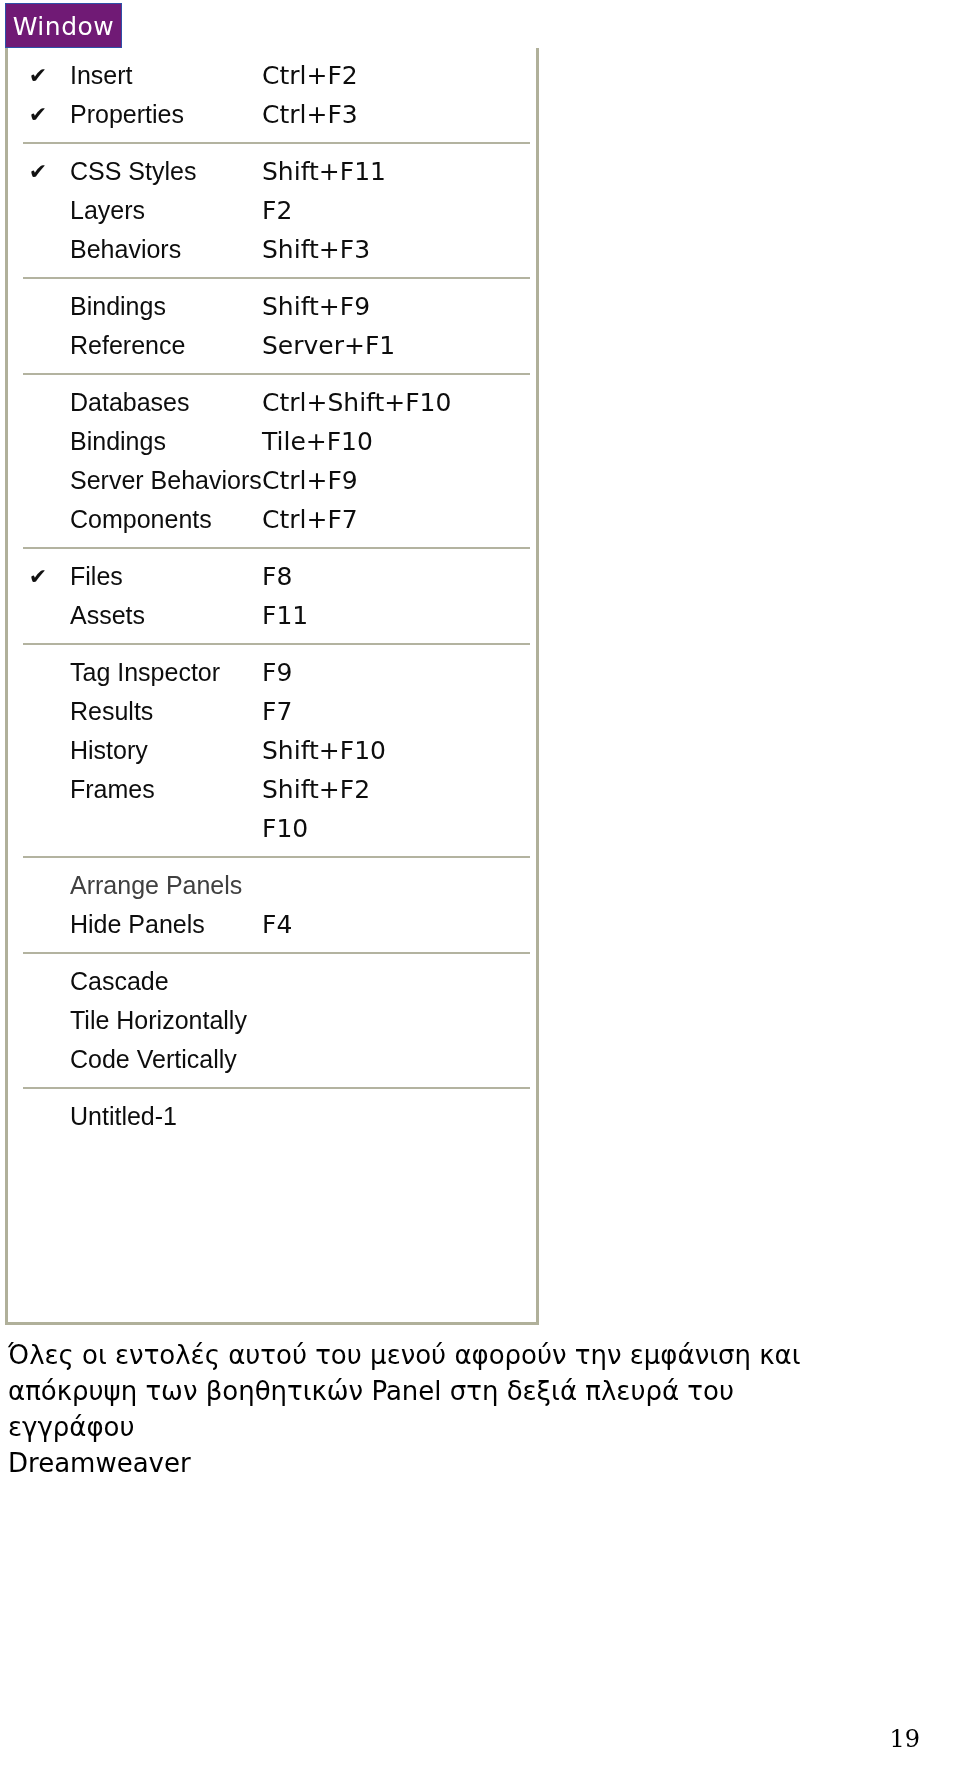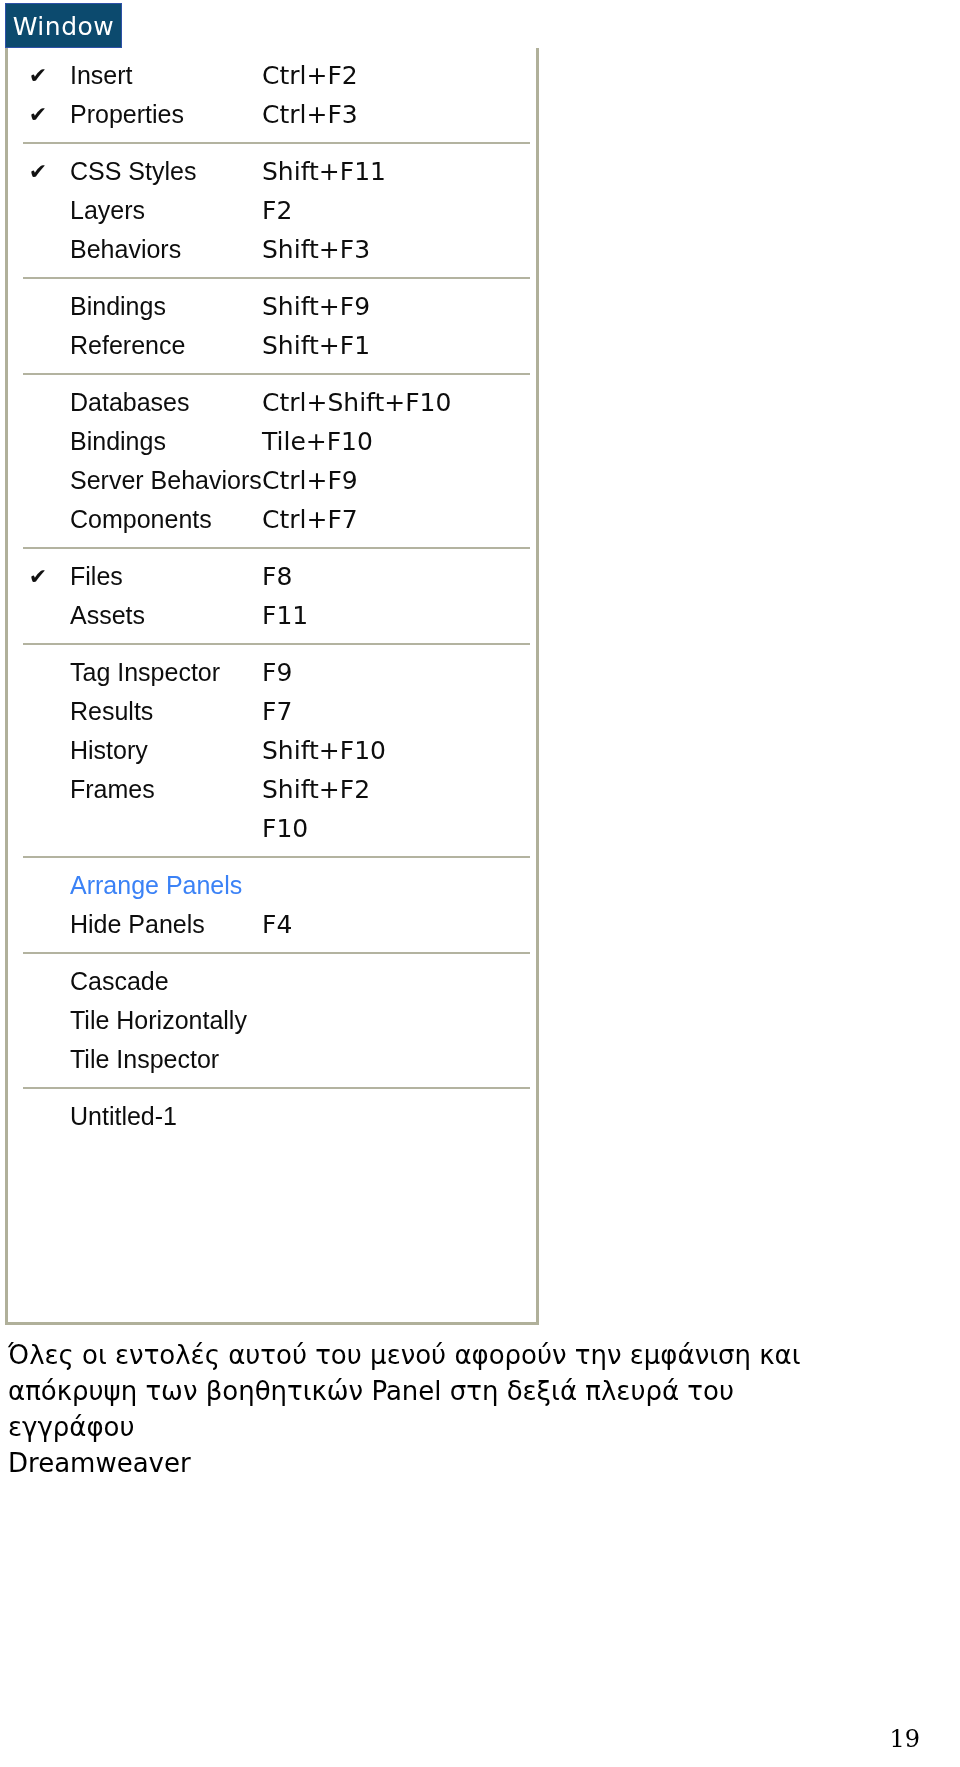--- a/index.html
+++ b/index.html
@@ -22,21 +22,21 @@
     top: 0px;
     width: 534px;
   }
 
   .menu-title {
     position: absolute;
     left: 0px;
     top: 3px;
     width: 117px;
     height: 45px;
-    background: #0c4a6e;
+    background: #701a75;
     color: #ffffff;
     font-family: "DejaVu Sans", sans-serif;
     font-size: 25px;
     line-height: 45px;
     text-align: center;
     letter-spacing: 0.5px;
     box-sizing: border-box;
     border: 1px solid #2e51a8;
   }
 
@@ -97,21 +97,21 @@
 
   .menu-label {
     position: absolute;
     left: 61px;
     top: 0;
     font-size: 25px;
     line-height: 39px;
     color: #0d0d0d;
     font-family: Liberation Sans, sans-serif;
   }
-  .menu-item.disabled .menu-label { color: #3b82f6; }
+  .menu-item.disabled .menu-label { color: #404040; }
 
   .menu-shortcut {
     position: absolute;
     left: 253px;
     top: 0;
     font-size: 25px;
     line-height: 39px;
     color: #0d0d0d;
     font-family: "DejaVu Sans", sans-serif;
   }
@@ -178,21 +178,21 @@
           </div>
         </div>
         <div class="menu-sep"></div>
         <div class="menu-group">
           <div class="menu-item">
             <span class="menu-label">Bindings</span>
             <span class="menu-shortcut">Shift+F9</span>
           </div>
           <div class="menu-item">
             <span class="menu-label">Reference</span>
-            <span class="menu-shortcut">Shift+F1</span>
+            <span class="menu-shortcut">Server+F1</span>
           </div>
         </div>
         <div class="menu-sep"></div>
         <div class="menu-group">
           <div class="menu-item">
             <span class="menu-label">Databases</span>
             <span class="menu-shortcut">Ctrl+Shift+F10</span>
           </div>
           <div class="menu-item">
             <span class="menu-label">Bindings</span>
@@ -253,21 +253,21 @@
         </div>
         <div class="menu-sep"></div>
         <div class="menu-group">
           <div class="menu-item">
             <span class="menu-label">Cascade</span>
           </div>
           <div class="menu-item">
             <span class="menu-label">Tile Horizontally</span>
           </div>
           <div class="menu-item">
-            <span class="menu-label">Tile Inspector</span>
+            <span class="menu-label">Code Vertically</span>
           </div>
         </div>
         <div class="menu-sep"></div>
         <div class="menu-group">
           <div class="menu-item">
             <span class="menu-label">Untitled-1</span>
           </div>
         </div>
       </div>
   </div>

